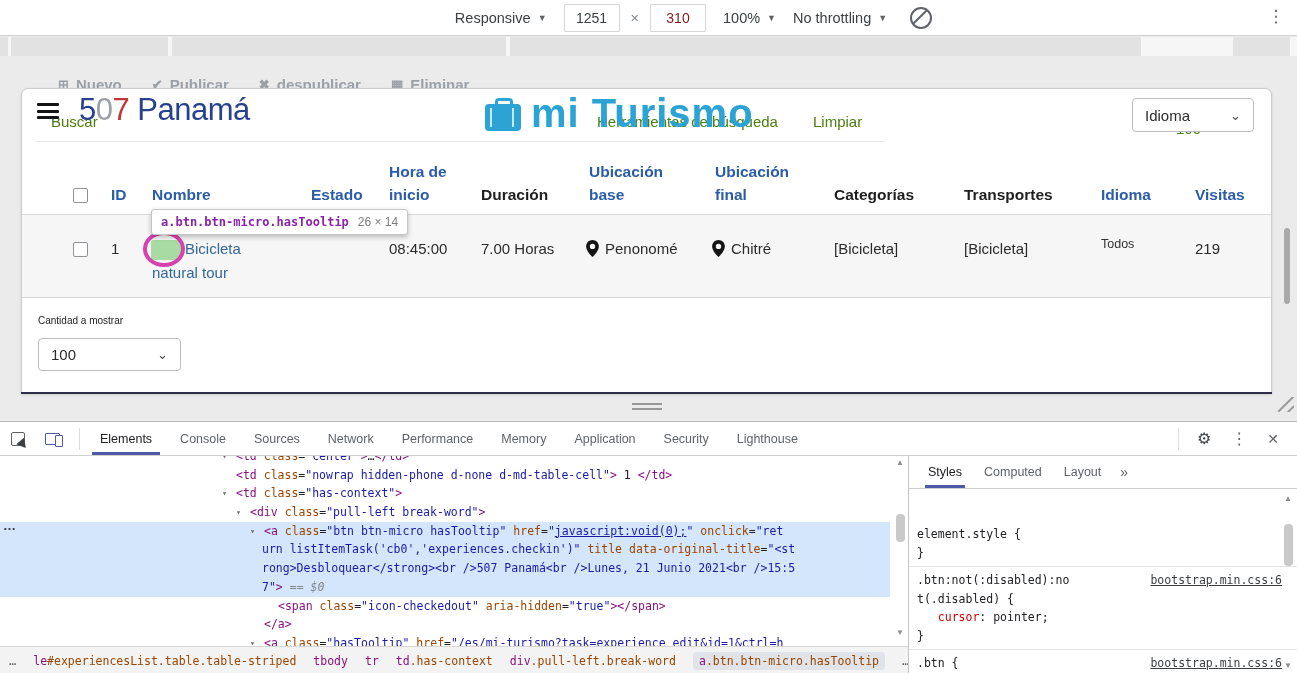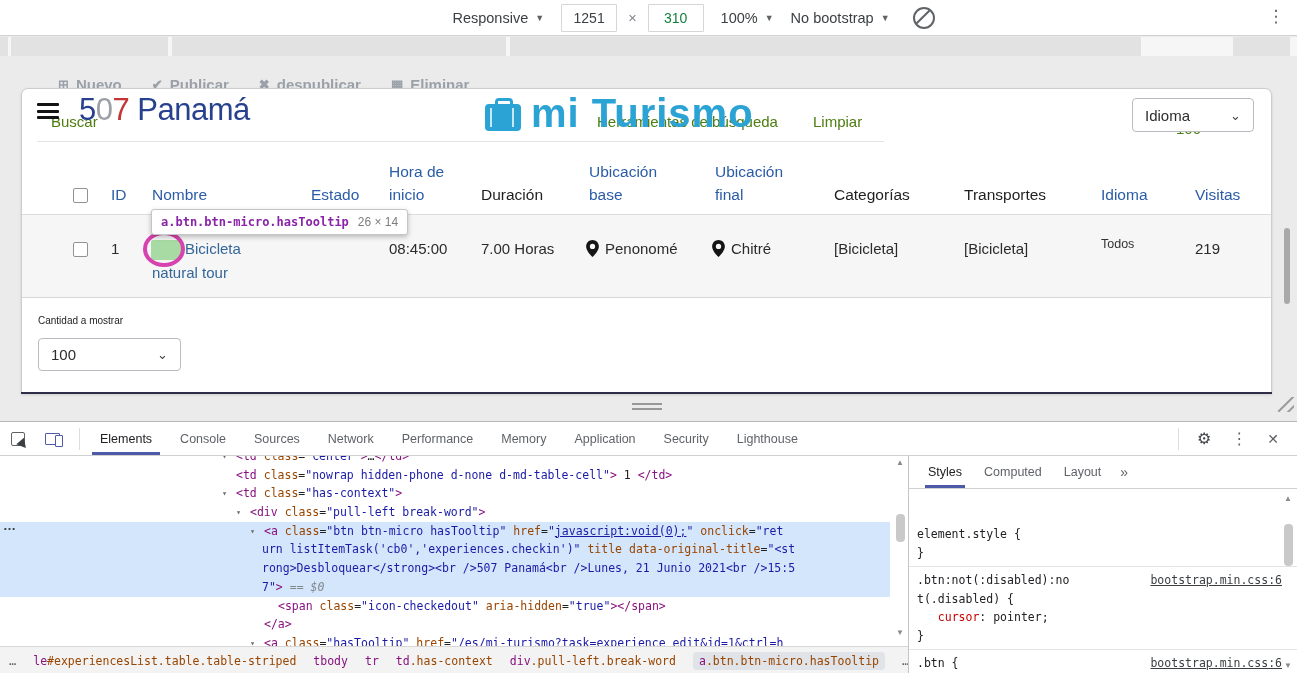--- a/index.html
+++ b/index.html
@@ -8,21 +8,21 @@
 
   
   .topbar{position:absolute;left:0;top:0;width:1297px;height:35px;background:#fff;
     border-bottom:1px solid #cfd1d4;z-index:20}
   .tb-center{position:absolute;left:0;top:0;right:0;height:35px;display:flex;align-items:center;
     justify-content:center;gap:17px;font-size:14.5px;color:#3c4043;padding-left:90px}
   .drop{display:flex;align-items:center;gap:7px;cursor:default}
   .caret{font-size:9px;color:#5f6368}
   .dim-input{width:50px;height:24px;border:1px solid #d6d6d6;border-radius:1px;text-align:center;
     font-size:14px;color:#3c4043;background:#fff;font-family:"Liberation Sans",sans-serif}
-  .dim-h{color:#15803d}
+  .dim-h{color:#7f1d1d}
   .dim-x{color:#80868b;margin:0 -6px}
   .rotate{position:relative;width:18px;height:18px;border:2px solid #5f6368;border-radius:50%;margin-left:6px}
   .rot-slash{position:absolute;left:-2px;top:7px;width:20px;height:2px;background:#5f6368;transform:rotate(-45deg)}
   .tb-menu{position:absolute;right:12px;top:6px;font-size:17px;color:#5f6368;width:18px;text-align:center}
 
   
   .device-area{position:absolute;left:0;top:35px;width:1297px;height:386px;background:#ebebeb}
   .strip{position:absolute;left:0;top:2px;right:0;height:19px;background:#e2e2e2}
   .strip i{position:absolute;top:0;height:19px;background:#f6f6f6}
   .admin-toolbar{position:absolute;left:58px;top:41px;display:flex;gap:30px;z-index:1;
@@ -48,21 +48,21 @@
   .case:after{content:"";position:absolute;left:5px;top:4px;bottom:4px;width:2px;background:rgba(255,255,255,.75);
     box-shadow:22px 0 0 rgba(255,255,255,.75)}
   .brand-text{color:#2ba3d4;font-size:40px;font-weight:bold;letter-spacing:1px}
   .select{position:absolute;border:1px solid #b9bcc0;border-radius:4px;background:#fff;display:flex;
     align-items:center;justify-content:space-between;padding:0 12px;font-size:15px;color:#2d2d2d;box-sizing:border-box}
   .idioma{left:1110px;top:9px;width:122px;height:34px;z-index:1}
   .sel-caret{color:#444;font-size:13px}
   .underline{position:absolute;left:15px;top:52px;width:847px;height:1px;background:#e4e4e4}
 
   .thead{position:absolute;left:0;top:68px;width:100%;height:57px}
-  .th{position:absolute;bottom:8px;font-size:15.5px;font-weight:normal;line-height:1.5}
+  .th{position:absolute;bottom:8px;font-size:15.5px;font-weight:bold;line-height:1.5}
   .th.link{color:#2b5ca8}.th.plain{color:#1f1f1f}
   .cb{position:absolute;width:15px;height:15px;border:1.5px solid #8f9398;border-radius:2px;background:#fff;box-sizing:border-box}
   .trow{position:absolute;left:0;top:125px;right:0;height:82px;background:#f6f6f6;
     border-top:1px solid #dcdcdc;border-bottom:1px solid #d8d8d8}
   .td{position:absolute;top:25px;font-size:15px;color:#2b2b2b;text-decoration:none}
   .td.small{font-size:12.5px;top:22px;color:#333}
   .lnk1,.lnk2{color:#336699}
   .pin{display:flex;align-items:center;gap:6px}
   .pin svg{flex:0 0 auto}
   .hl-box{position:absolute;left:129px;top:25px;width:30px;height:20px;background:#a8dba4;border-radius:2px;z-index:3}
@@ -161,21 +161,21 @@
         <span class="caret">▼</span>
       </div>
       <input class="dim-input" value="1251" style="">
       <span class="dim-x">×</span>
       <input class="dim-input dim-h" value="310" style="">
       <div class="drop">
         <span>100%</span>
         <span class="caret">▼</span>
       </div>
       <div class="drop">
-        <span>No bootstrap</span>
+        <span>No throttling</span>
         <span class="caret">▼</span>
       </div>
       <div class="rotate">
           <span class="rot-slash"></span>
         </div>
     </div>
     <div class="tb-menu">⋮</div>
   </header>
 
   <div class="device-area">

